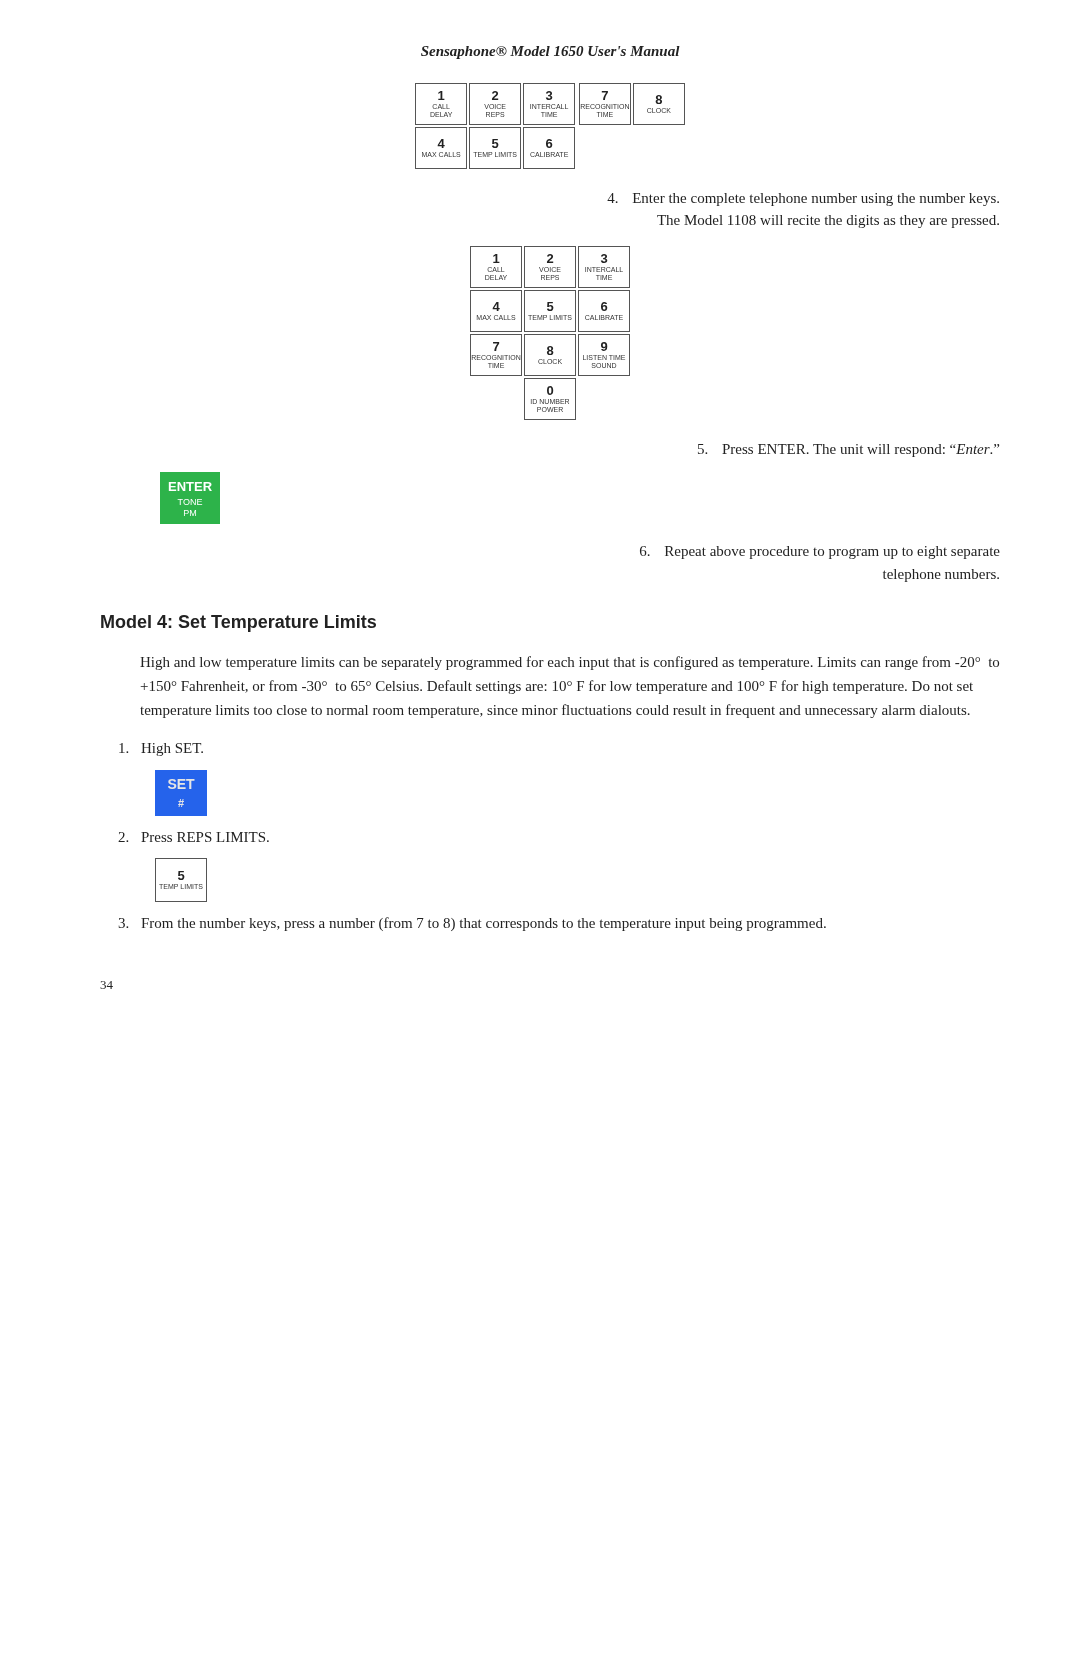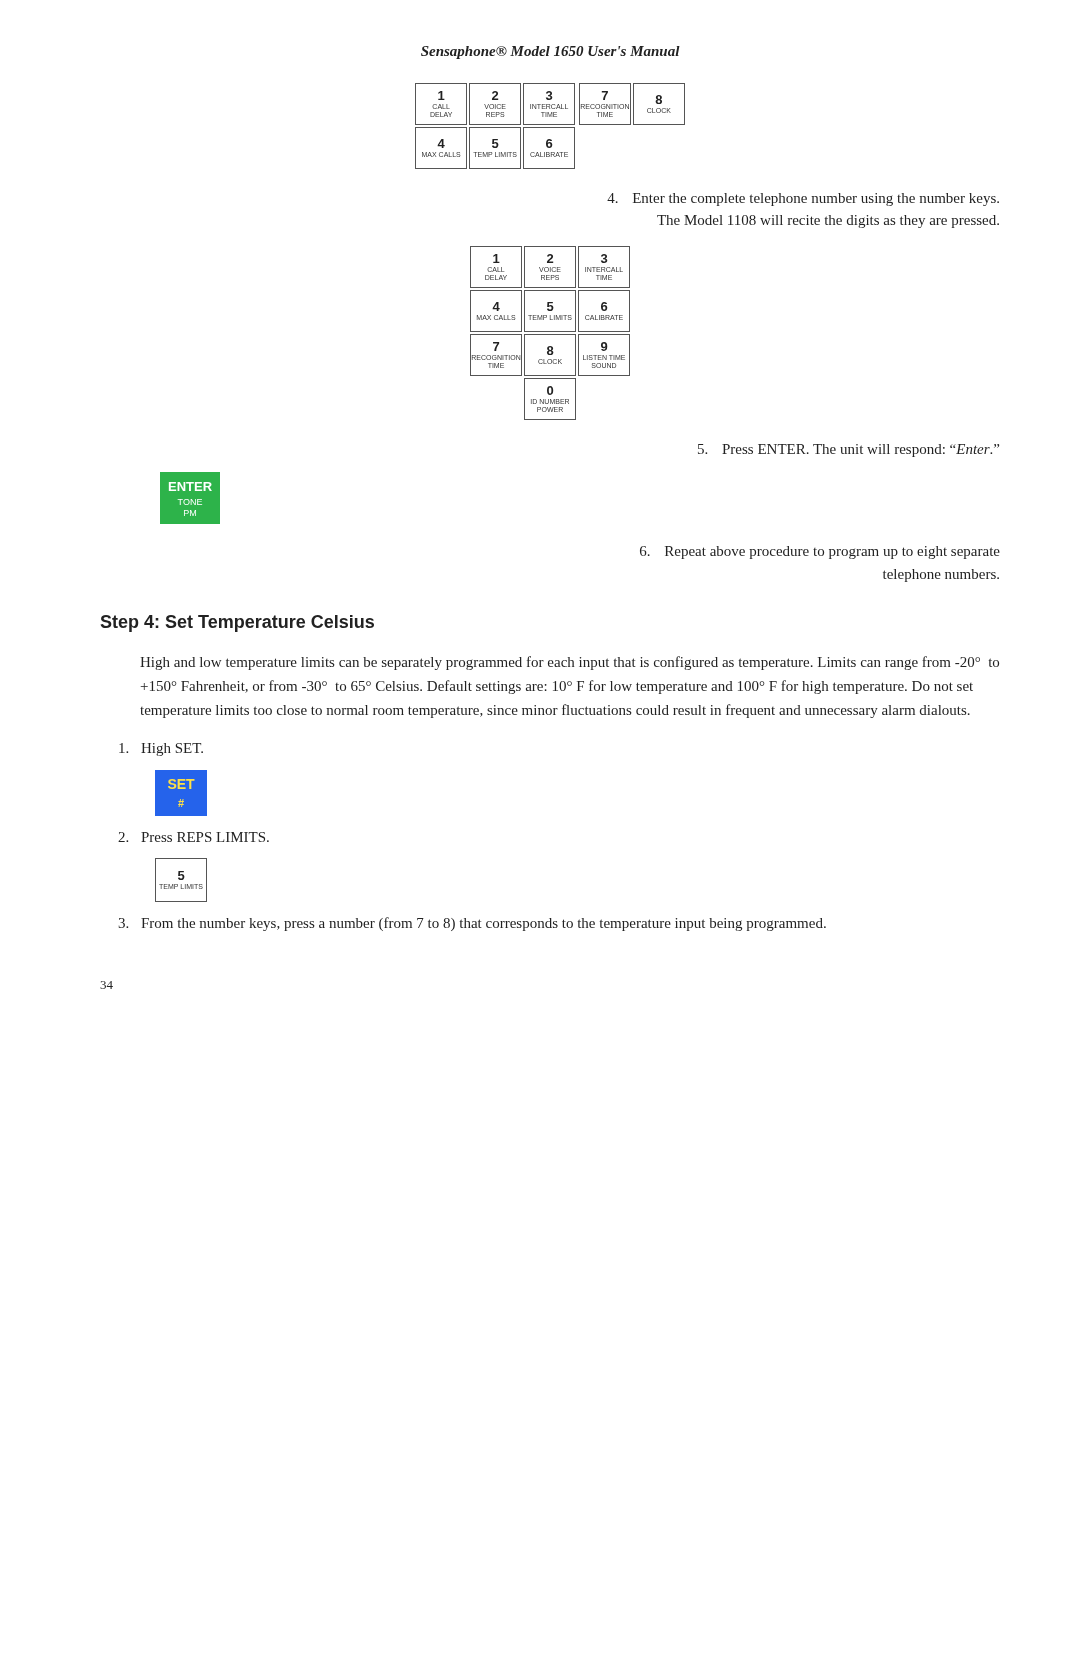--- a/index.html
+++ b/index.html
@@ -140,21 +140,21 @@
       font-weight: normal;
       text-align: center;
       line-height: 1.2;
     }
 
     
     .set-btn {
       width: 52px;
       height: 46px;
       background: #2563eb;
-      color: #fde047;
+      color: #e5e5e5;
       display: flex;
       flex-direction: column;
       align-items: center;
       justify-content: center;
       font-family: Arial, sans-serif;
       font-weight: bold;
       font-size: 13px;
       margin: 10px 0 10px 55px;
       border: none;
     }
@@ -317,21 +317,21 @@
 
 <ol class="main-list">
 
   <li class="item6">
     <span>Repeat above procedure to program up to eight separate<br>
     &nbsp;&nbsp;&nbsp;&nbsp;&nbsp;&nbsp;&nbsp;&nbsp;&nbsp;&nbsp;&nbsp;telephone numbers.</span>
   </li>
 
 </ol>
 
-<div class="step-heading">Step 4:  Set Temperature Celsius</div>
+<div class="step-heading">Model 4:  Set Temperature Limits</div>
 
 <div class="body-text">
   High and low temperature limits can be separately programmed
   for each input that is configured as temperature. Limits can range
   from -20°&nbsp; to +150° Fahrenheit, or from -30°&nbsp; to 65° Celsius.
   Default settings are: 10° F for low temperature and 100° F for
   high temperature. Do not set temperature limits too close to
   normal room temperature, since minor fluctuations could result in
   frequent and unnecessary alarm dialouts.
 </div>

